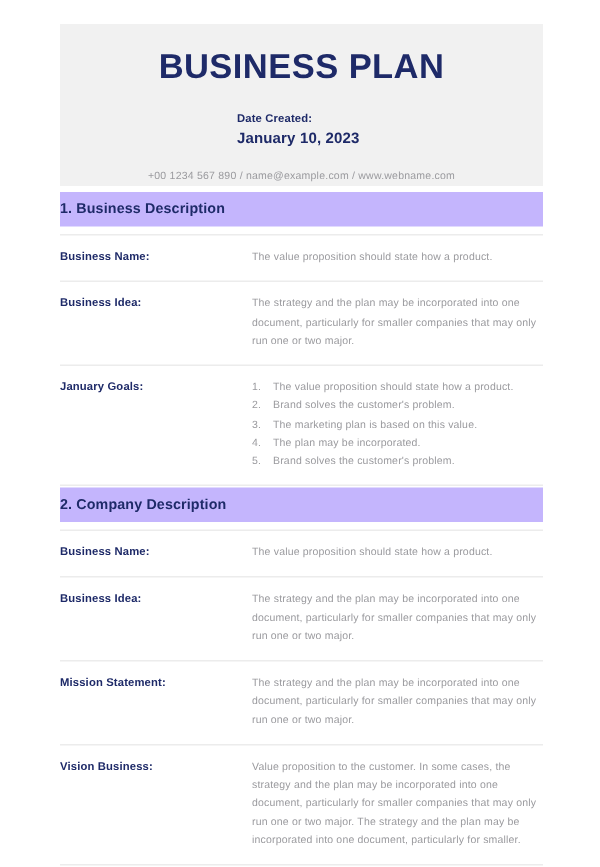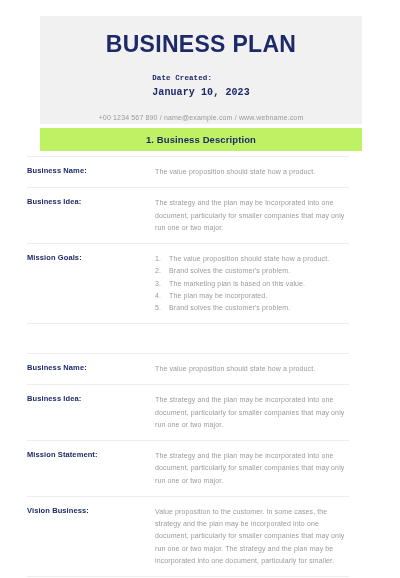--- a/index.html
+++ b/index.html
@@ -42,21 +42,20 @@
     letter-spacing: 0.3px;
     color: #1e2a68;
     line-height: 1;
     margin: 0;
   }
 
   .meta-row {
     display: flex;
     justify-content: center;
     margin-top: 17px;
-    font-family: Liberation Mono, monospace;
   }
   .meta-col {
     text-align: left;
     min-width: 86px;
   }
   .meta-label {
     font-size: 7.5px;
     font-weight: bold;
     color: #1e2a68;
     line-height: 1.55;
@@ -76,36 +75,36 @@
     color: #9a9a9e;
     letter-spacing: 0.15px;
   }
 
   
   .section-band {
     position: absolute;
     left: 40px;
     width: 322px;
     height: 23px;
-    background: #bef264;
+    background: #c4b5fd;
     display: flex;
     align-items: center;
-    justify-content: center;
+    justify-content: flex-start;
   }
   .section-band-title {
     font-size: 9.5px;
     font-weight: bold;
     color: #1e2a68;
     letter-spacing: 0.1px;
   }
 
   
   .rows {
     position: absolute;
-    left: 27px;
+    left: 40px;
     width: 322px;
   }
   .row {
     display: flex;
     align-items: flex-start;
     border-bottom: 1px solid #ececec;
     padding: 9px 0 9px 0;
     box-sizing: border-box;
   }
   .row:first-child {
@@ -183,21 +182,21 @@
     </div>
 
     <div class="row">
       <div class="row-label">Business Idea:</div>
       <div class="row-body">
         <p>The strategy and the plan may be incorporated into one document, particularly for smaller companies that may only run one or two major.</p>
       </div>
     </div>
 
     <div class="row">
-      <div class="row-label">Mission Goals:</div>
+      <div class="row-label">January Goals:</div>
       <div class="row-body">
         <ol class="goal-list">
           <li>
             <span class="num">1.</span>
             <span class="txt">The value proposition should state how a product.</span>
           </li>
           <li>
             <span class="num">2.</span>
             <span class="txt">Brand solves the customer's problem.</span>
           </li>
@@ -212,20 +211,23 @@
           <li>
             <span class="num">5.</span>
             <span class="txt">Brand solves the customer's problem.</span>
           </li>
         </ol>
       </div>
     </div>
 
   </div>
 
+  <div class="section-band" style="top:325px;">
+    <span class="section-band-title">2. Company Description</span>
+  </div>
 
   <div class="rows" style="top:353px;">
 
     <div class="row">
       <div class="row-label">Business Name:</div>
       <div class="row-body">
         <p>The value proposition should state how a product.</p>
       </div>
     </div>
 

